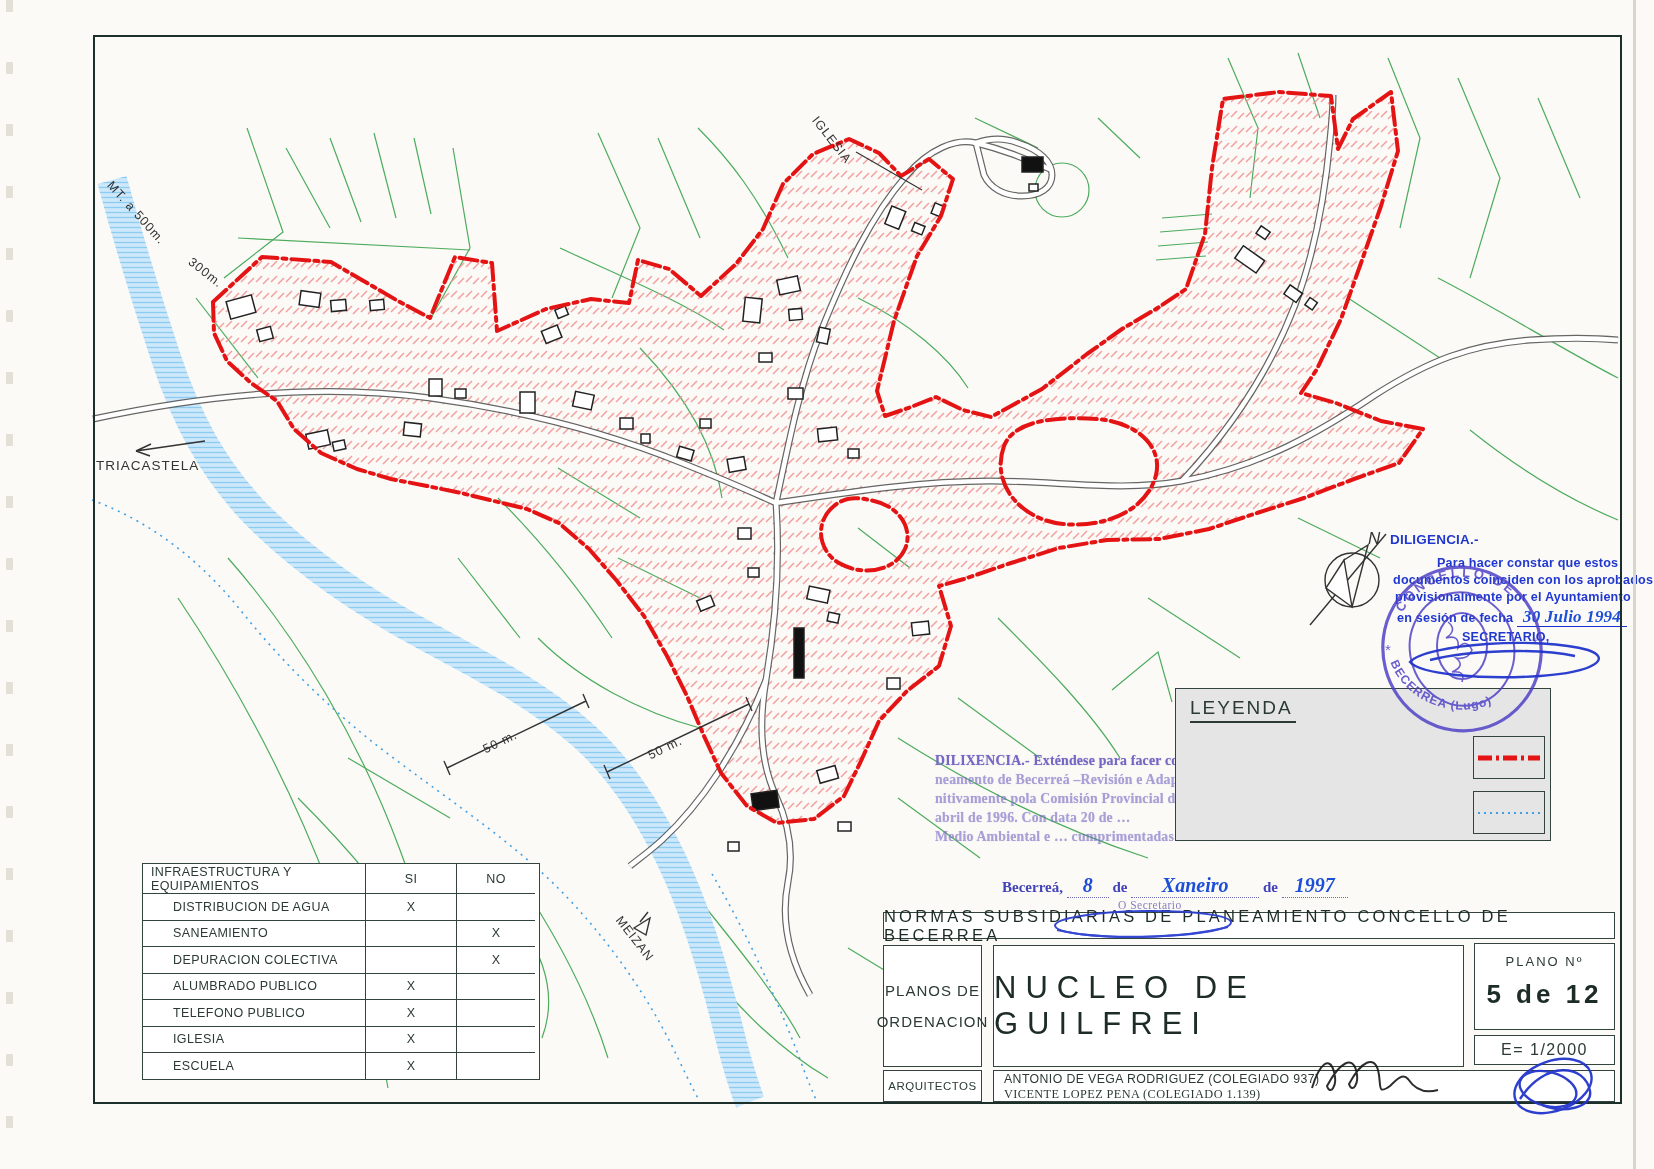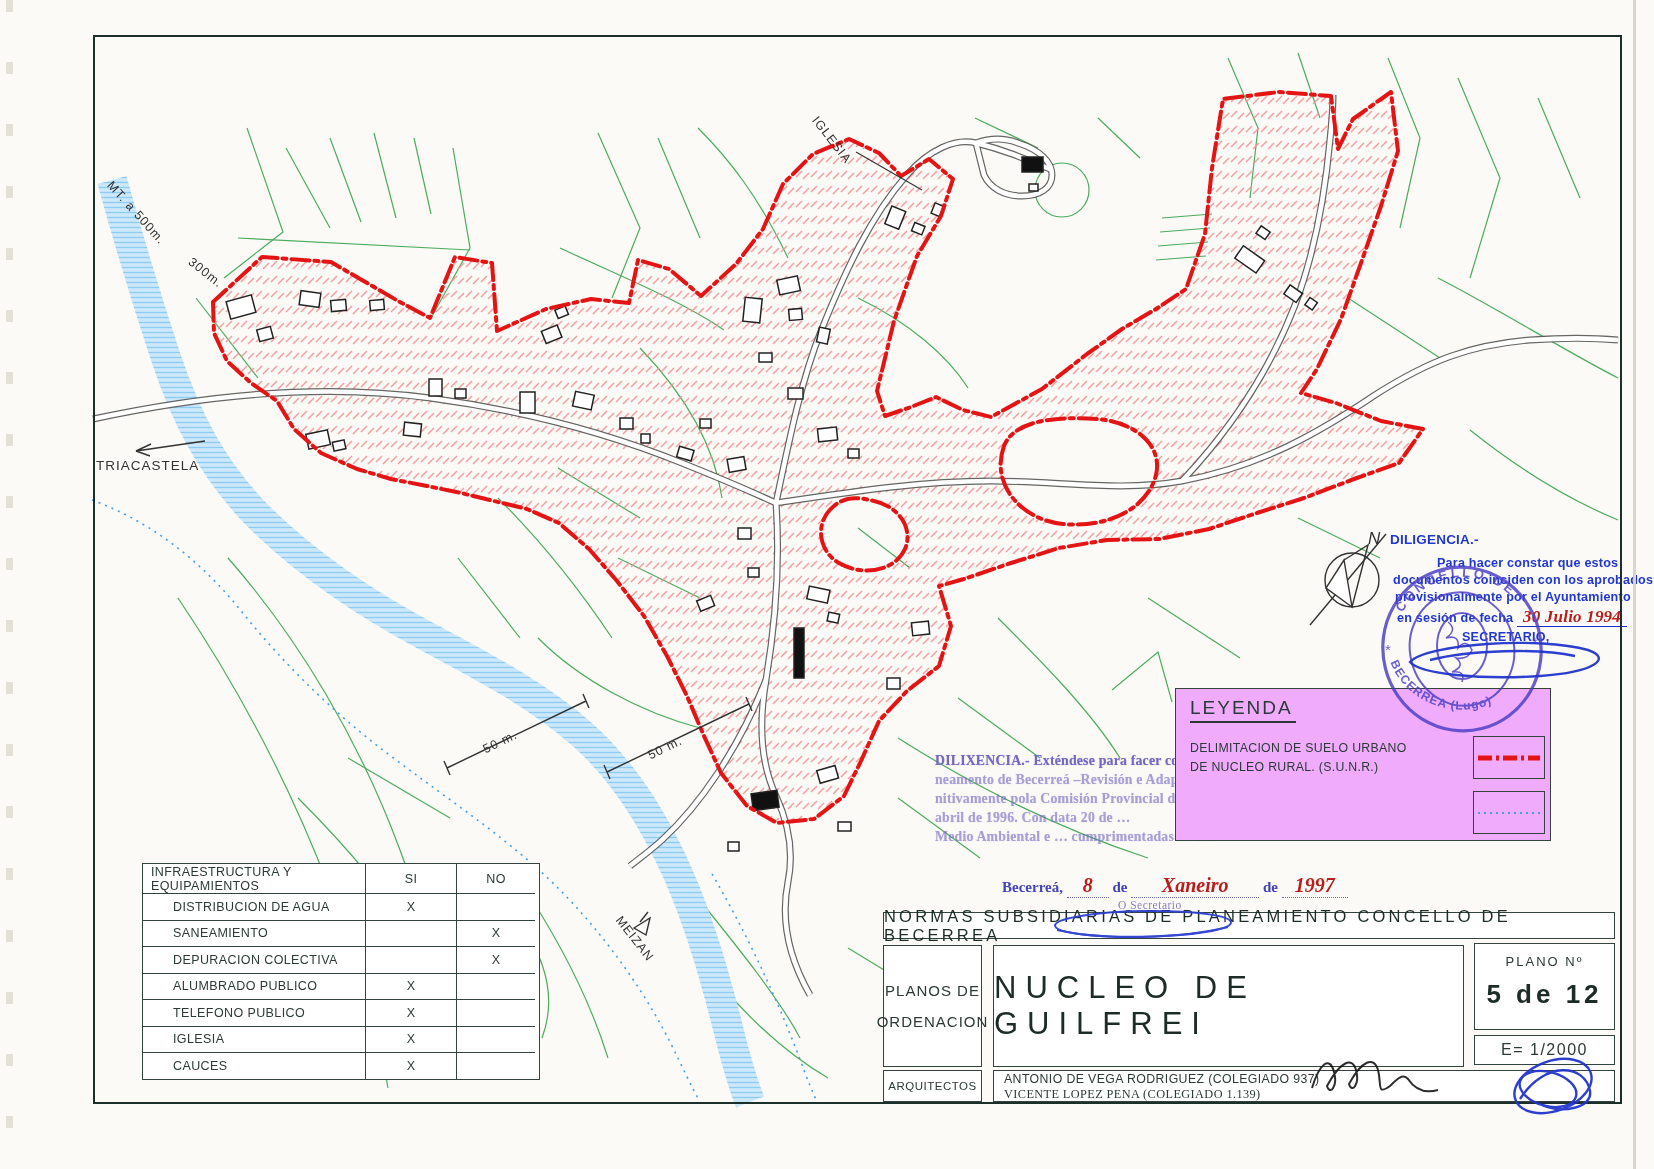--- a/index.html
+++ b/index.html
@@ -19,36 +19,36 @@
     border:1.6px solid #33433e;display:grid;grid-template-columns:223px 91px 78px;font-size:12.5px;letter-spacing:.4px;}
   #infra-table .c{border-right:1.2px solid #33433e;border-bottom:1.2px solid #33433e;
     height:25.5px;display:flex;align-items:center;}
   #infra-table .c:nth-child(3n){border-right:none;}
   #infra-table .r-last{border-bottom:none;}
   #infra-table .lab{padding-left:30px;}
   #infra-table .hdr{padding-left:8px;height:29px;}
   #infra-table .mid{justify-content:center;padding-left:0;}
 
   
-  #legend{left:1175px;top:688px;width:374px;height:151px;border:1.6px solid #33433e;background:#f0abfc;z-index:20;}
+  #legend{left:1175px;top:688px;width:374px;height:151px;border:1.6px solid #33433e;background:#e5e5e5;z-index:20;}
   #legend-title{left:14px;top:8px;font-size:19px;letter-spacing:2px;border-bottom:2px solid #2b3a36;padding:0 3px 2px 0;}
   .leg-text{font-size:12.3px;letter-spacing:.3px;line-height:19px;}
   .leg-sym{left:297px;width:70px;height:41px;border:1.4px solid #33433e;display:flex;align-items:center;justify-content:center;}
 
   
   #dilixencia{left:935px;top:753px;width:585px;z-index:10;color:#7568c4;
     font-family:"Liberation Serif",serif;font-weight:600;font-size:13.8px;letter-spacing:.2px;}
   #dilixencia div{height:18.9px;white-space:nowrap;text-shadow:0 0 1px rgba(117,104,196,.55);}
   #dilixencia .fade{opacity:.62;}
 
   
   #diligencia{z-index:12;color:#2038d0;font-size:12.6px;font-weight:bold;letter-spacing:.2px;}
   #diligencia .t{left:1390px;top:532px;font-size:13.5px;}
   .dl{white-space:nowrap;}
-  .hand{font-family:"Liberation Serif",serif;font-style:italic;color:#b91c1c;}
+  .hand{font-family:"Liberation Serif",serif;font-style:italic;color:#1d4ed8;}
 
   
   #dateline{left:1002px;top:874px;z-index:12;font-family:"Liberation Serif",serif;
     font-size:15px;font-weight:bold;color:#4343b8;white-space:nowrap;}
   #dateline .hand{font-size:20px;}
   .dotu{display:inline-block;border-bottom:1.3px dotted #6b6bb0;text-align:center;}
   #secretario{left:1118px;top:899px;z-index:12;font-family:"Liberation Serif",serif;
     font-size:11.5px;color:#8a80c0;letter-spacing:.5px;}
 
   
@@ -258,24 +258,20 @@
 <div class="abs" id="dilixencia">
   <div>DILIXENCIA.- Exténdese para facer constar que as Normas Subsidiarias de Pla-</div>
   <div class="fade">neamento de Becerreá –Revisión e Adaptación á LASGA– foron aprobadas defi-</div>
   <div class="fade">nitivamente pola Comisión Provincial de Urbanismo … de 25 de</div>
   <div class="fade">abril de 1996. Con data 20 de …</div>
   <div class="fade">Medio Ambiental e … cumprimentadas as con-</div>
 </div>
 
 <div class="abs" id="legend">
   <div class="abs" id="legend-title">LEYENDA</div>
-  <div class="abs leg-text" style="left:14px;top:50px;">
-    <div>DELIMITACION DE SUELO URBANO</div>
-    <div>DE NUCLEO RURAL. (S.U.N.R.)</div>
-  </div>
   <div class="abs leg-sym" style="top:47px;">
     <svg width="66" height="20">
       <line x1="2" y1="10" x2="64" y2="10" stroke="#e51414" stroke-width="5" stroke-dasharray="14 4 3 4"></line>
     </svg>
   </div>
   <div class="abs leg-sym" style="top:102px;">
     <svg width="66" height="20">
       <line x1="2" y1="10" x2="64" y2="10" stroke="#3fa0e8" stroke-width="1.8" stroke-dasharray="2 4"></line>
     </svg>
   </div>
@@ -325,21 +321,21 @@
   <div class="c mid"></div>
 
   <div class="c lab">TELEFONO PUBLICO</div>
   <div class="c mid">X</div>
   <div class="c mid"></div>
 
   <div class="c lab">IGLESIA</div>
   <div class="c mid">X</div>
   <div class="c mid"></div>
 
-  <div class="c lab r-last">CAUCES</div>
+  <div class="c lab r-last">ESCUELA</div>
   <div class="c mid r-last">X</div>
   <div class="c mid r-last"></div>
 </div>
 
 <div class="abs tb" id="tb-header">NORMAS SUBSIDIARIAS DE PLANEAMIENTO CONCELLO DE BECERREA</div>
 <div class="abs tb" id="tb-planos">
   <div>PLANOS DE</div>
   <div>ORDENACION</div>
 </div>
 <div class="abs tb" id="tb-nucleo">NUCLEO DE GUILFREI</div>

